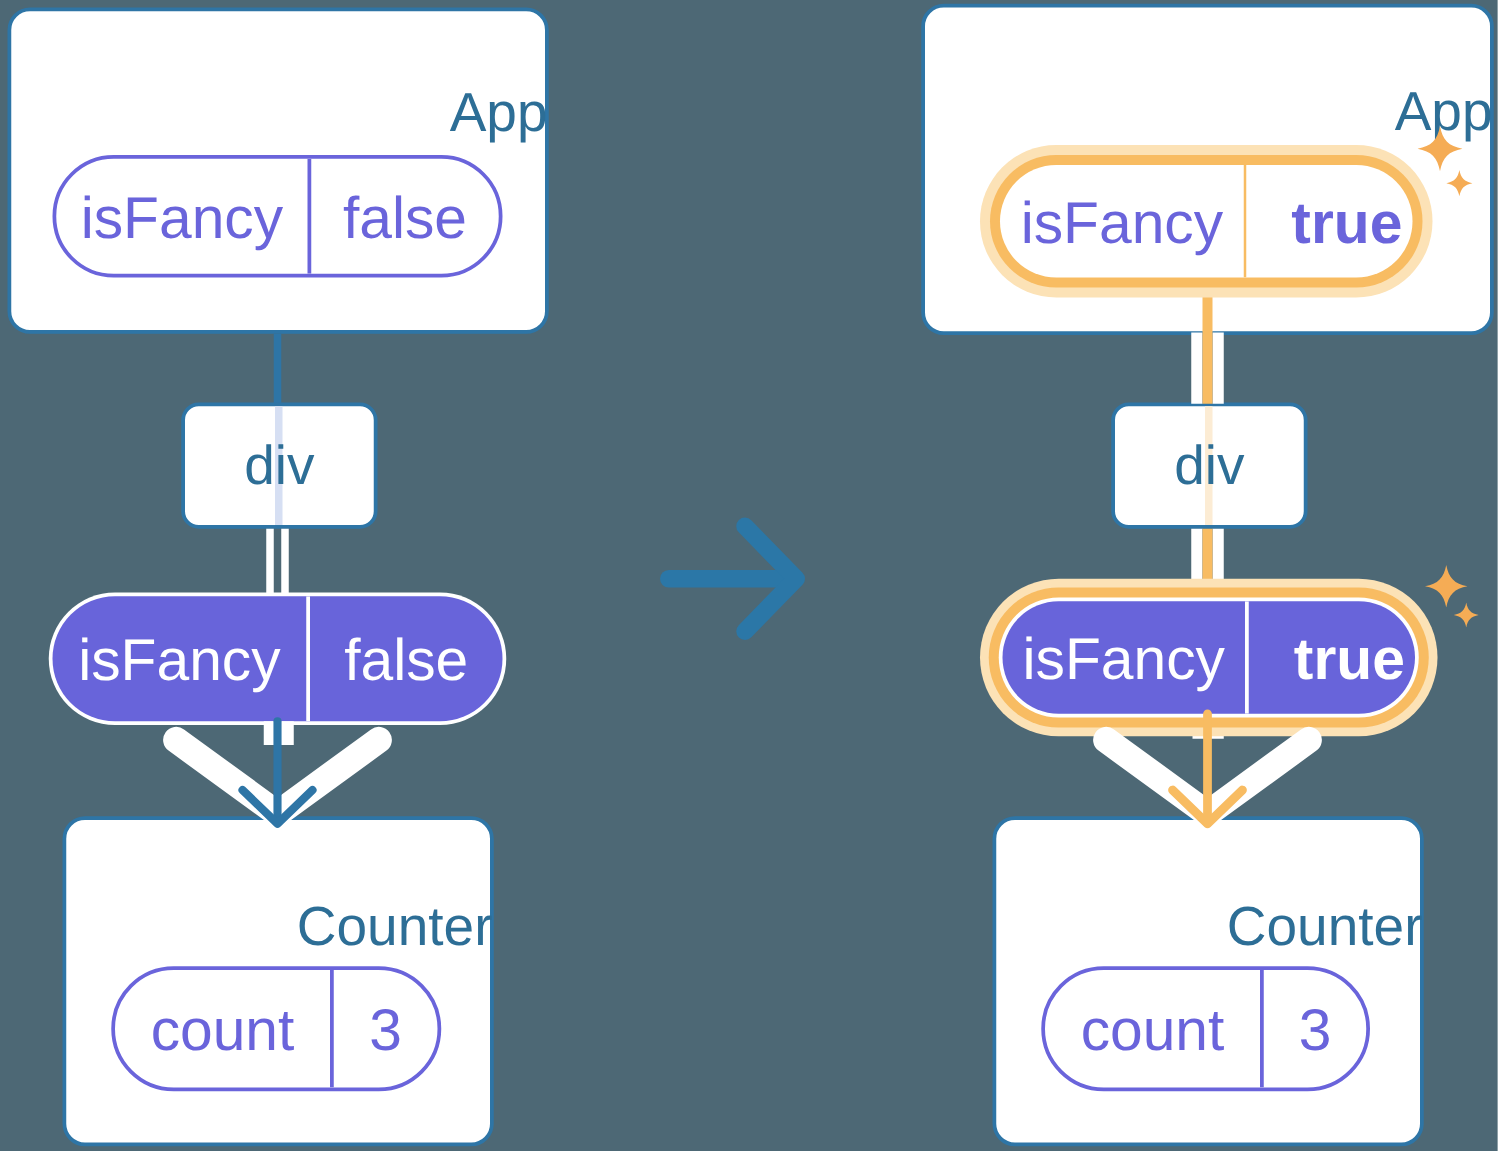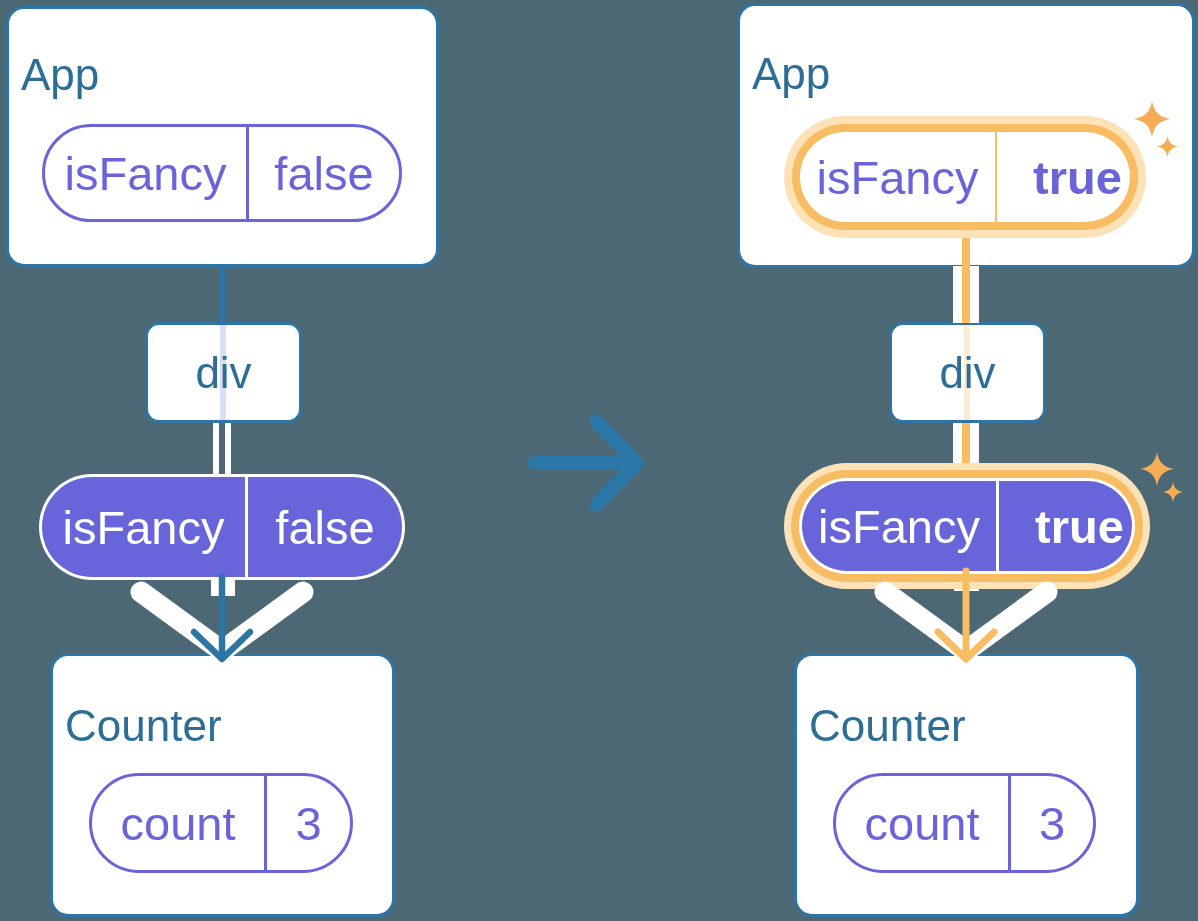--- a/index.html
+++ b/index.html
@@ -6,22 +6,22 @@
     --background:#4d6875; --card-border:#2e75a6; --title-text:#2d6e96;
     --purple:#6a64db; --purple-fill:#6864da; --orange:#f8bc62;
     --orange-light:#fce2b6; --sparkle:#f5ac55; --arrow-blue:#2b77a7;
     --faint-blue:#d6dff3; --faint-orange:#fcecd4;
   }
   *{margin:0;padding:0;box-sizing:border-box;}
   html,body{width:1198px;height:921px;overflow:hidden;}
   body{font-family:"Liberation Sans", sans-serif;}
   .canvas{position:relative;width:1198px;height:921px;background:var(--background);}
   .card{position:absolute;background:#fff;border:3px solid var(--card-border);border-radius:18px;}
-  .card-title{position:absolute;left:12px;width:100%;text-align:left;
-    font-size:44px;font-weight:500;color:var(--title-text);line-height:1;}
+  .card-title{position:absolute;left:2px;width:100%;text-align:right;
+    font-size:44px;font-weight:500;color:var(--title-text);line-height:1;margin-top:16px;}
   .pill{position:absolute;display:flex;border-radius:999px;overflow:hidden;}
   .pill-outline{background:#fff;border:3px solid var(--purple);color:var(--purple);}
   .pill-solid{background:var(--purple-fill);color:#fff;box-shadow:0 0 0 3px #fff;}
   .pill-fancy-outline{background:#fff;color:var(--purple);
     box-shadow:0 0 0 8px var(--orange),0 0 0 16px var(--orange-light);}
   .pill-fancy-solid{background:var(--purple-fill);color:#fff;
     box-shadow:0 0 0 3px #fff,0 0 0 11px var(--orange),0 0 0 18px var(--orange-light);}
   .cell{display:flex;align-items:center;justify-content:center;font-size:47px;line-height:1;}
   .pill-outline .cell-l{border-right:3px solid var(--purple);}
   .pill-solid .cell-l{border-right:3px solid #fff;}

